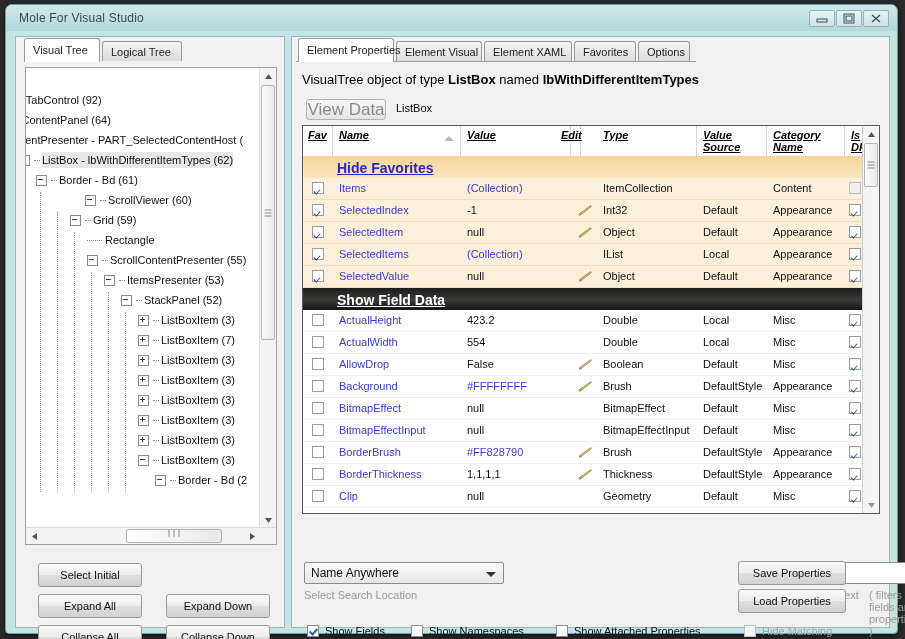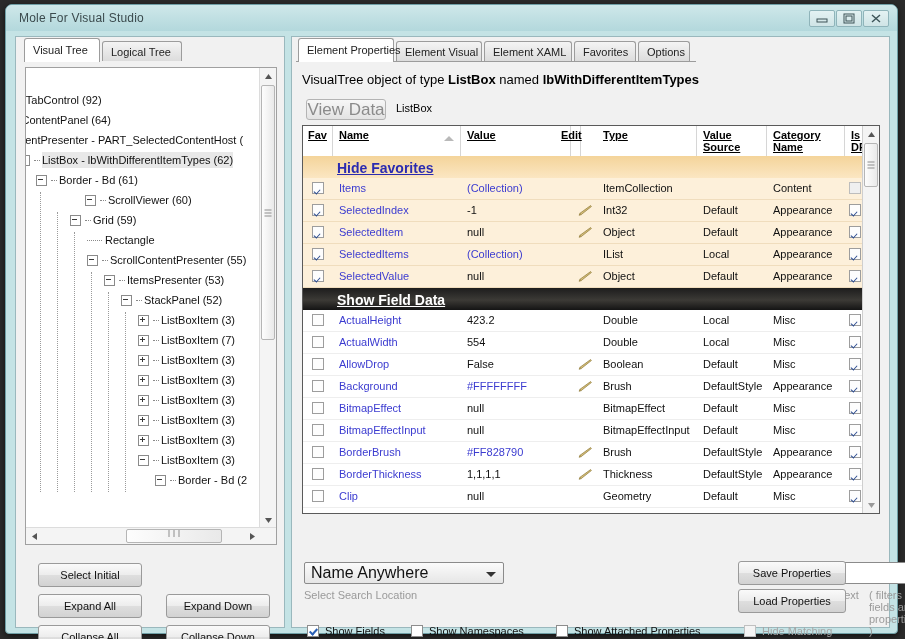--- a/index.html
+++ b/index.html
@@ -140,21 +140,21 @@
     background:#fff;border:1px solid #5a5a5a;box-sizing:border-box;overflow:hidden;
   }
   #grid-head{
     position:absolute;left:0;top:0;right:16px;height:30px;
     background:#fff;border-bottom:1px solid #8c8c8c;
   }
   .hcell{
     position:absolute;top:0;height:30px;font-size:11px;font-weight:bold;color:#000;
     border-right:1px solid #d6d6d6;box-sizing:border-box;padding-top:3px;
   }
-  .hcell span{text-decoration:underline;display:block;line-height:12px;}
+  .hcell span{text-decoration:underline;display:block;line-height:12px;font-style:italic;}
   .hcell.nb{border-right:none;}
   .sortarrow{position:absolute;right:6px;top:10px;width:0;height:0;
     border-left:5px solid transparent;border-right:5px solid transparent;border-bottom:5px solid #b9b9b9;}
 
   #grid-body{position:absolute;left:0;top:30px;right:16px;bottom:0;overflow:hidden;}
 
   .band{
     position:relative;height:22px;
     background:linear-gradient(to bottom,#f4d49a,#fbe6c2);
   }
@@ -187,21 +187,21 @@
   .cbx.off2{background:#efefef;border-color:#bdbdbd;}
   .pencil{
     position:absolute;width:15px;height:11px;top:5px;
   }
 
   
   #combo{
     position:absolute;left:12px;top:525px;width:200px;height:22px;
     background:linear-gradient(to bottom,#fbfbfb,#e6e6e6);
     border:1px solid #8b8b8b;border-radius:2px;box-sizing:border-box;
-    font-size:16px;line-height:20px;padding-left:6px;color:#111;
+    font-size:12px;line-height:20px;padding-left:6px;color:#111;
   }
   #combo .arrow{
     position:absolute;right:7px;top:9px;width:0;height:0;
     border-left:5px solid transparent;border-right:5px solid transparent;border-top:5px solid #333;
   }
   #search-input{
     position:absolute;left:509px;top:525px;width:160px;height:22px;
     background:#fff;border:1px solid #8b8b8b;box-sizing:border-box;
     font-size:11px;padding:0 4px;font-family:"Liberation Sans", sans-serif;
   }

